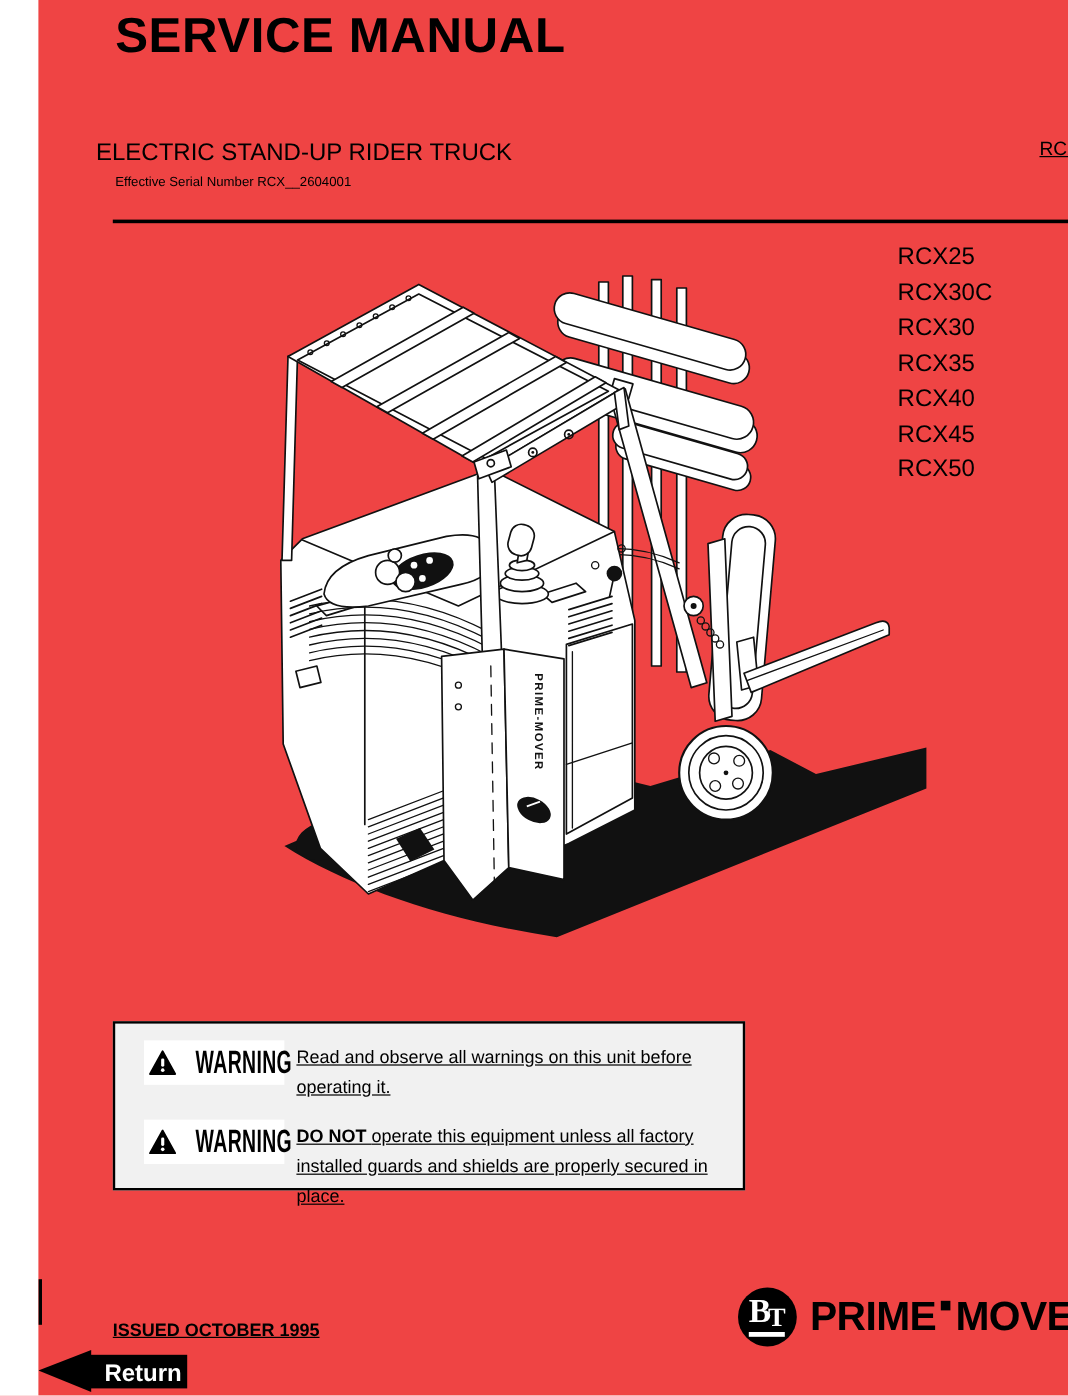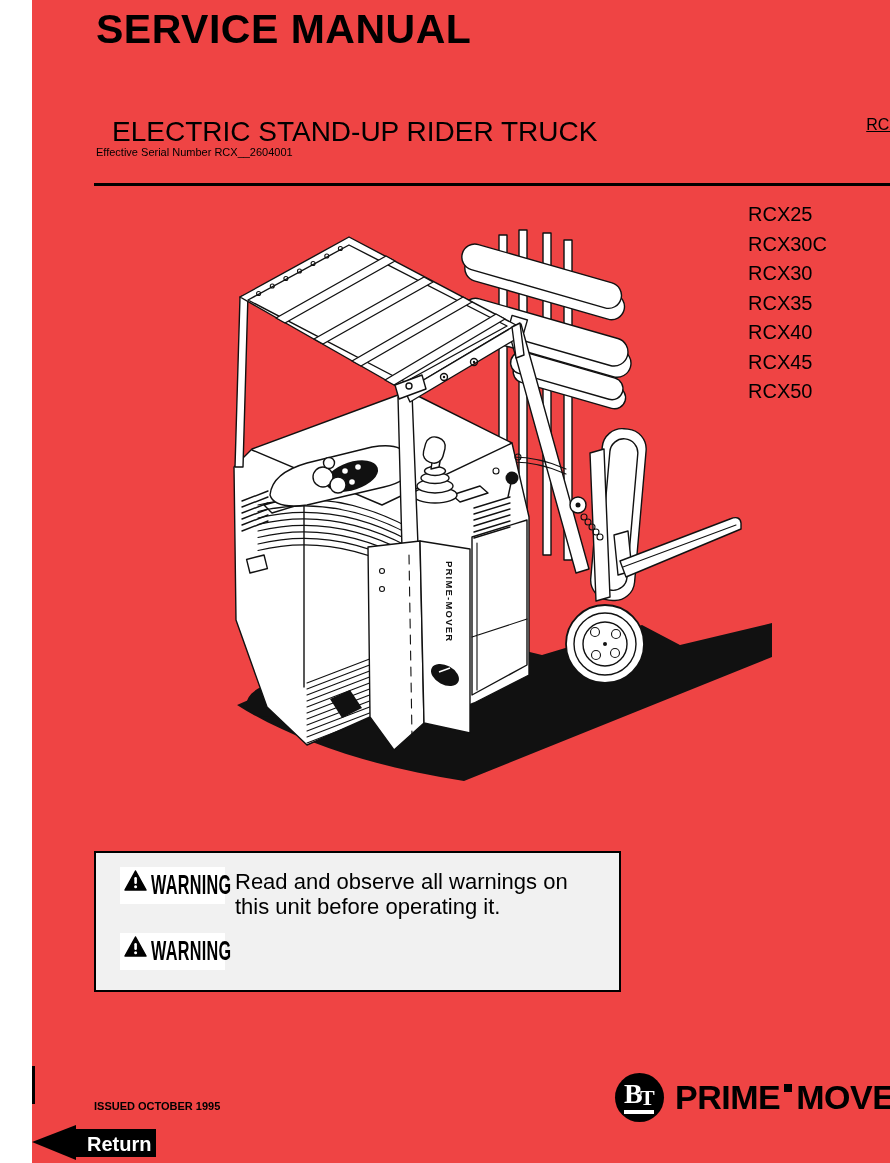--- a/index.html
+++ b/index.html
@@ -1,42 +1,42 @@
 <!DOCTYPE html>
 <html><head>
 <meta charset="utf-8">
 <style>
   html,body{margin:0;padding:0;background:#fff;}
   .page{position:relative;width:890px;height:1163px;background:#ef4444;overflow:hidden;
         font-family:"Liberation Sans",sans-serif;color:#000;margin-left:32px;}
   
   .title{position:absolute;left:64px;top:6px;font-size:41px;font-weight:bold;letter-spacing:0.5px;}
   .part-number{position:absolute;left:64px;top:88px;font-size:20px;}
-  .product-line{position:absolute;left:80px;top:116px;font-size:28px;}
+  .product-line{position:absolute;left:48px;top:116px;font-size:20px;}
   .product-code{position:absolute;right:22px;top:116px;font-size:16px;text-decoration:underline;}
   .serial-line{position:absolute;left:64px;top:146px;font-size:11px;}
   .rule{position:absolute;left:62px;top:183px;width:806px;height:3px;background:#000;}
   
   .models{position:absolute;left:716px;top:200px;font-size:20px;font-weight:normal;line-height:29.5px;}
   
   .figure{position:absolute;left:180px;top:205px;width:565px;height:600px;}
   .ln{stroke:#111;stroke-width:1.4;fill:none;stroke-linejoin:round;stroke-linecap:round;}
   .wh{fill:#fff;}
   .bk{fill:#111;stroke:none;}
   .thin{stroke-width:1.1;}
   
   .warning-box{position:absolute;left:62px;top:851px;width:523px;height:137px;
                border:2.5px solid #000;background:#f1f1f1;}
   .wrow{display:flex;align-items:flex-start;margin:14px 0 0 24px;}
-  .wlabel{display:inline-flex;gap:4px;background:#fff;padding:3px 6px 3px 4px;flex:0 0 auto;}
+  .wlabel{display:inline-flex;align-items:center;gap:16px;background:#fff;padding:3px 6px 3px 4px;flex:0 0 auto;}
   .wword{font-weight:bold;font-size:27px;transform:scaleX(0.6);transform-origin:left center;
          letter-spacing:0.5px;width:68px;white-space:nowrap;font-family:"Liberation Sans",sans-serif;}
-  .wtext{font-size:22px;line-height:25px;width:372px;margin-left:10px;margin-top:2px;}
-  
-  .issued{position:absolute;left:62px;top:1100px;font-size:11px;font-weight:bold;}
+  .wtext{font-size:15px;line-height:25px;width:372px;margin-left:10px;margin-top:2px;text-decoration:underline;}
+  
+  .issued{position:absolute;left:62px;top:1100px;font-size:15px;font-weight:bold;text-decoration:underline;}
   .edge-mark{position:absolute;left:0;top:1066px;width:2.5px;height:38px;background:#000;}
   .return-btn{position:absolute;left:0;top:1122px;width:126px;height:41px;cursor:pointer;}
   .brand{position:absolute;left:583px;top:1072px;display:flex;align-items:center;height:50px;}
   .bt-circle{position:relative;width:49px;height:49px;border-radius:50%;background:#000;color:#fff;
              flex:0 0 auto;font-family:"Liberation Serif",serif;font-weight:bold;}
   .bt-b{position:absolute;left:9px;top:5px;font-size:28px;}
   .bt-t{position:absolute;left:25px;top:12px;font-size:22px;}
   .bt-underline{position:absolute;left:9px;bottom:8px;width:30px;height:3.5px;background:#fff;}
   .wordmark{display:flex;margin-left:11px;font-size:34px;font-weight:bold;
             letter-spacing:-0.5px;white-space:nowrap;}
@@ -207,20 +207,21 @@
     </div>
     <div class="wrow">
       <span class="wlabel">
         <svg width="23" height="21" viewBox="0 0 23 21">
           <path d="M11.5,1 L22,20 L1,20 Z" fill="#000" stroke="#000" stroke-width="1.5" stroke-linejoin="round"></path>
           <rect x="10.3" y="7" width="2.6" height="7" rx="1.2" fill="#fff"></rect>
           <circle cx="11.6" cy="16.8" r="1.5" fill="#fff"></circle>
         </svg>
         <span class="wword">WARNING</span>
       </span>
+      <span class="wtext"><strong>DO NOT </strong><span>operate this equipment unless all factory installed guards and shields are properly secured in place.</span></span>
     </div>
   </div>
 
   <div class="issued">ISSUED OCTOBER 1995</div>
   <div class="edge-mark"></div>
 
   <svg class="return-btn" viewBox="0 0 126 41">
     <rect x="42" y="7" width="82" height="28" fill="#000"></rect>
     <polygon points="0,20 44,3 44,38" fill="#000"></polygon>
     <text x="55" y="29" fill="#fff" font-size="20" font-weight="bold">Return</text>

